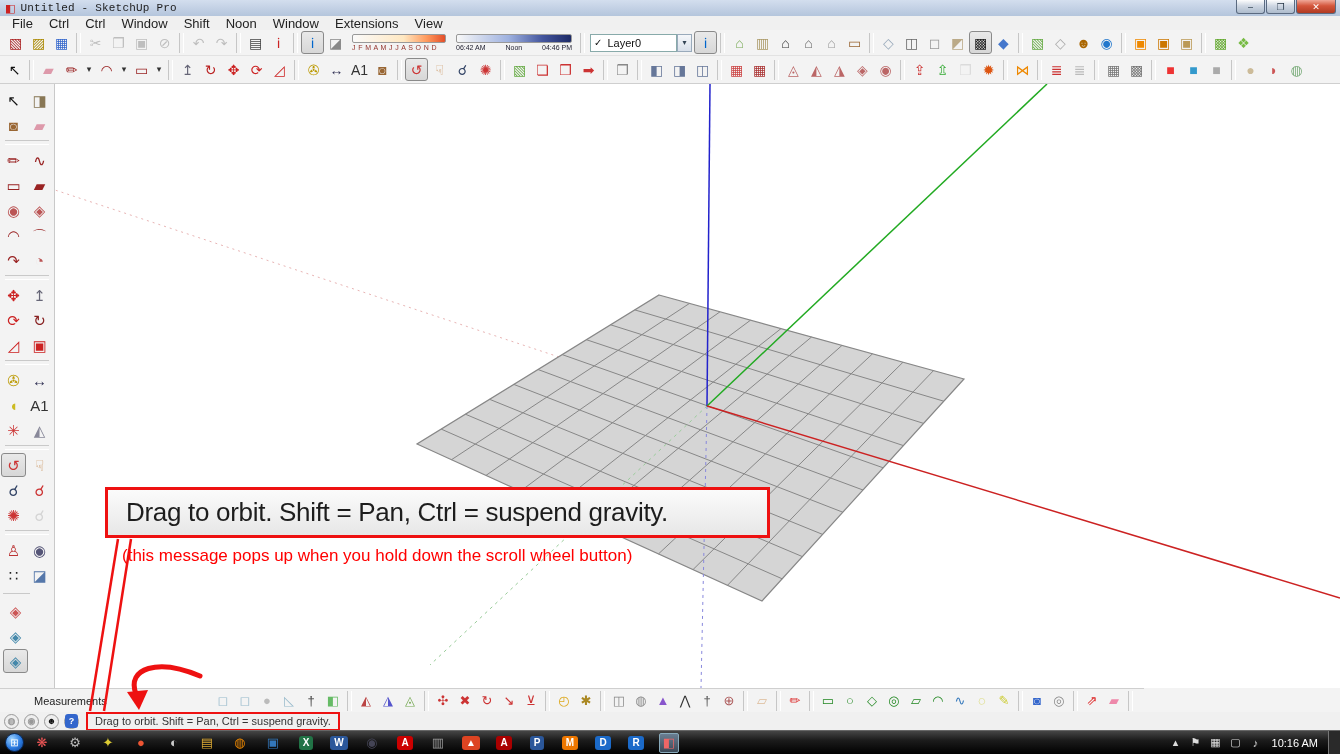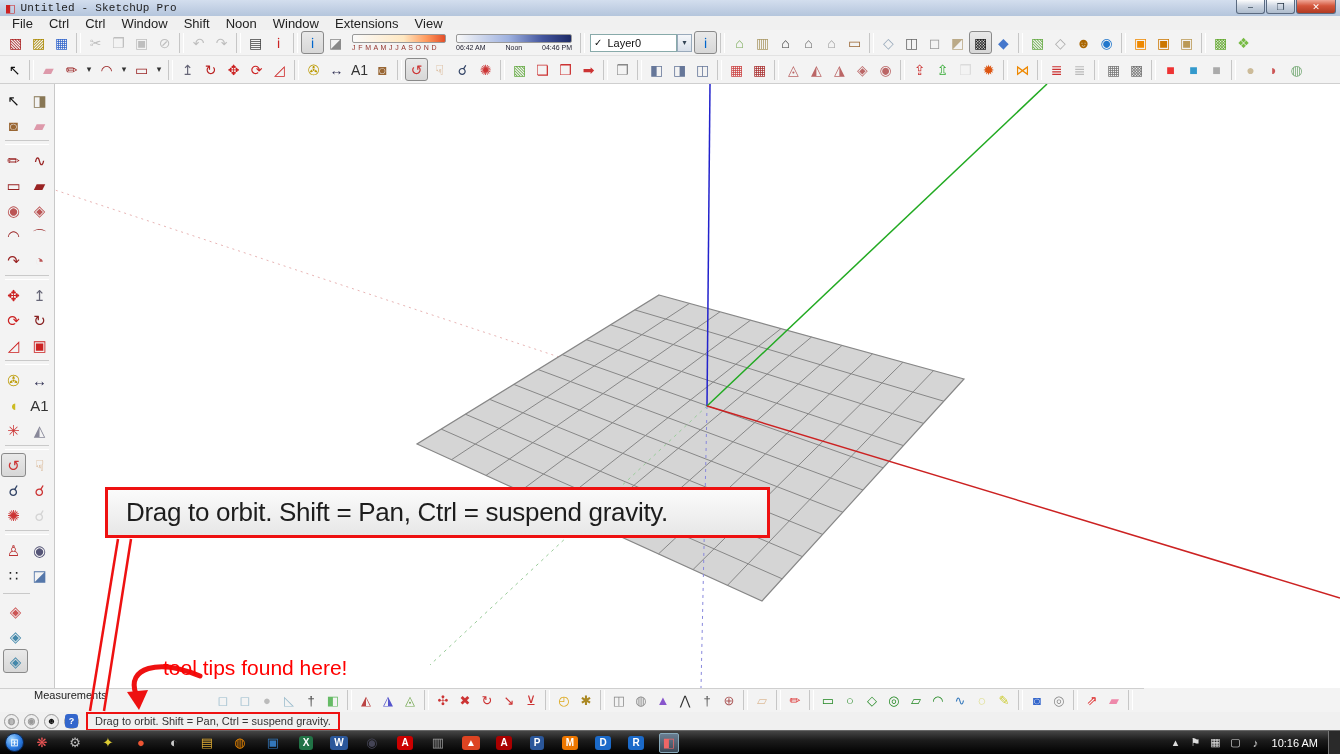--- a/index.html
+++ b/index.html
@@ -63,21 +63,21 @@
   .railgrid .tsep{grid-column:1/-1;width:44px;height:3px;border:none;
     border-top:1px solid #c9c9c9;border-bottom:1px solid #fff;margin:2px auto;}
   .railcol{display:flex;flex-direction:column;margin:6px 0 0 3px;width:27px;
     border-top:1px solid #c9c9c9;padding-top:5px;}
   .railcol .tbtn{width:25px;height:24px;margin-bottom:1px;}
   .railcol .tbtn .glyph{font-size:15px;}
   
   .viewport{position:absolute;left:55px;top:84px;width:1285px;height:604px;background:#fff;}
   
   .bottombar{position:absolute;left:0;top:688px;width:1144px;height:24px;background:#f3f3f3;
-    border-top:1px solid #cfcfcf;display:flex;align-items:flex-start;box-sizing:border-box;overflow:hidden;}
+    border-top:1px solid #cfcfcf;display:flex;align-items:center;box-sizing:border-box;overflow:hidden;}
   .meas{font-size:11px;color:#222;padding-left:34px;width:178px;flex:none;}
   .bottombar .tbtn{width:22px;height:22px;}
   .bottombar .tbtn .glyph{font-size:13px;}
   
   .statusbar{position:absolute;left:0;top:712px;width:1340px;height:18px;background:#f0f0f0;
     display:flex;align-items:center;padding-left:4px;box-sizing:border-box;}
   .statbtn{width:15px;height:15px;border-radius:50%;border:1px solid #999;background:#eee;
     margin-right:5px;display:flex;align-items:center;justify-content:center;
     font-size:9px;font-weight:bold;padding:0;}
   .status-box{height:15px;display:flex;align-items:center;padding:0 7px;margin-left:2px;
@@ -884,16 +884,16 @@
   <div class="overlay">
     <svg id="anno" width="1340" height="754">
         <line x1="118" y1="539" x2="90" y2="711" stroke="#ee1111" stroke-width="2.5"></line>
         <line x1="131" y1="539" x2="104" y2="711" stroke="#ee1111" stroke-width="2.5"></line>
         <path d="M 200 676 C 158 658 126 668 136 694" fill="none" stroke="#ee1111" stroke-width="5" stroke-linecap="round"></path>
         <polygon points="127,692 148,690 139,710" fill="#ee1111"></polygon>
       </svg>
     <div class="callout">
       <span>Drag to orbit. Shift = Pan, Ctrl = suspend gravity.</span>
     </div>
-    <div class="tiplabel">tool tips found here!</div>
+    <div class="note">(this message pops up when you hold down the scroll wheel button)</div>
   </div>
 
 </div>
 
 </body></html>

